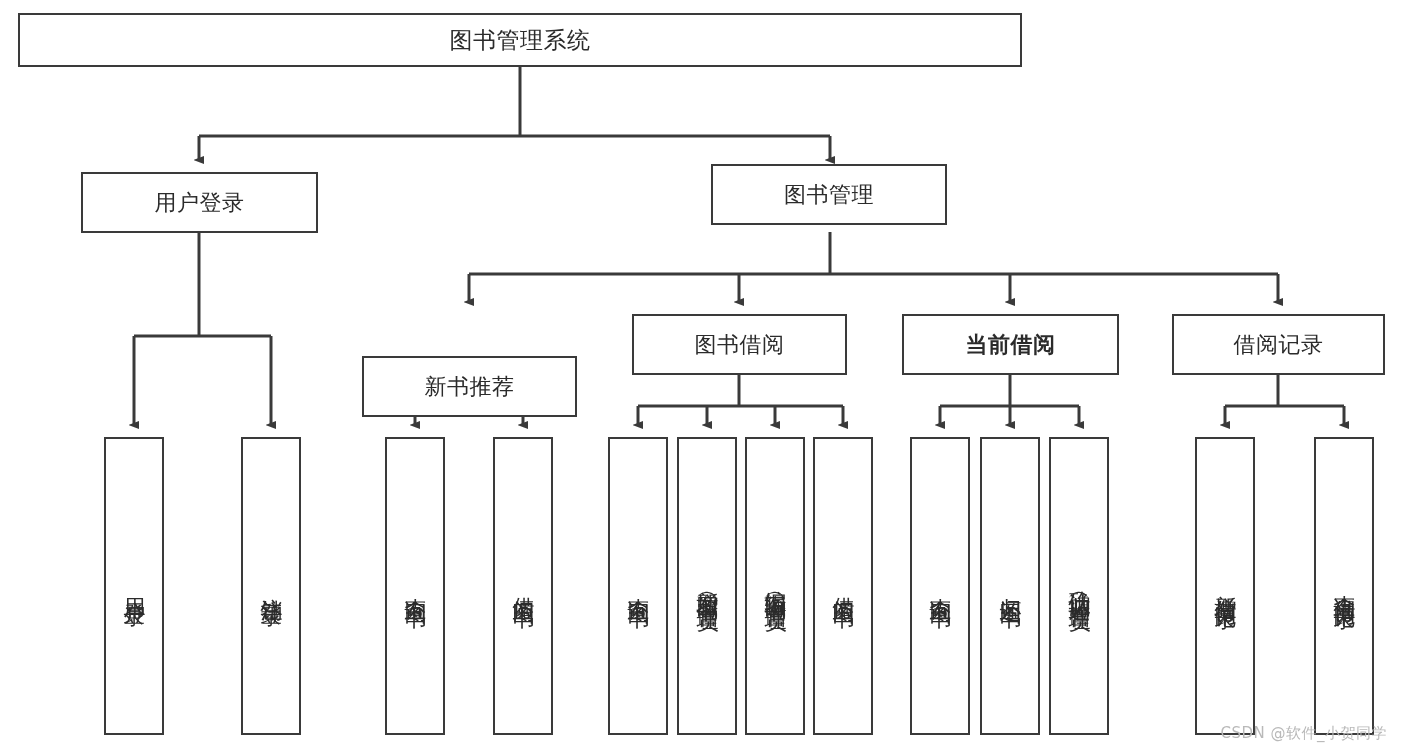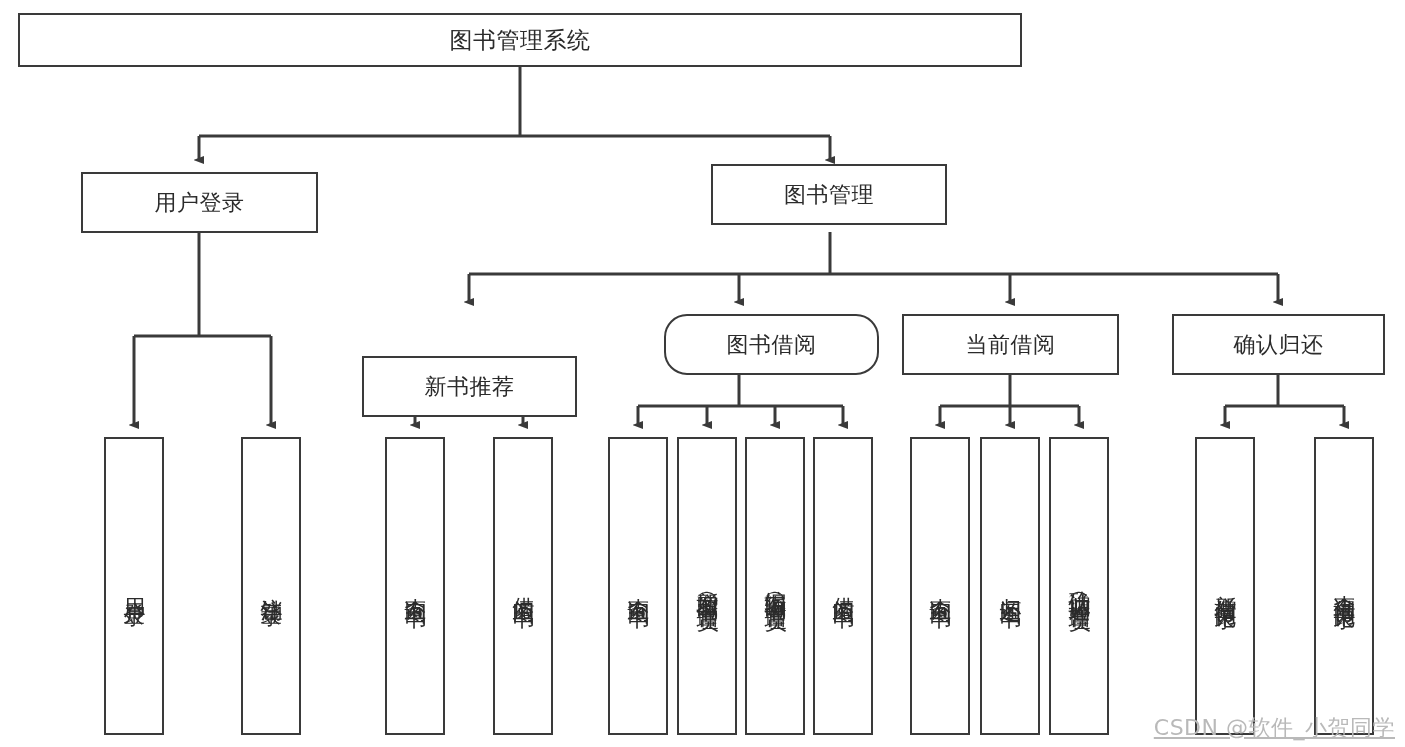--- a/index.html
+++ b/index.html
@@ -54,28 +54,27 @@
   .node-v .vtext {
     writing-mode: vertical-rl;
     text-orientation: upright;
     display: block;
   }
   #root-node {
     font-size: 23px;
   }
   #watermark {
     position: absolute;
-    right: 0;
+    right: 8px;
     bottom: 4px;
-    font-size: 22px;
+    font-size: 15px;
     color: #b9b9b9;
     letter-spacing: 0.5px;
     white-space: nowrap;
     user-select: none;
-    text-decoration: underline;
   }
 </style>
 </head>
 <body>
 
 <div id="diagram-root">
 
   <svg id="edge-layer" viewBox="0 0 1405 747" xmlns="http://www.w3.org/2000/svg">
     <defs>
       <marker id="arrowhead" markerWidth="10" markerHeight="10" refX="5" refY="5" orient="auto" markerUnits="userSpaceOnUse">
@@ -127,25 +126,25 @@
   </svg>
 
   <div class="node node-h" id="root-node" style="left:18px; top:13px; width:1004px; height:54px;">图书管理系统</div>
 
   <div class="node node-h" style="left:81px; top:172px; width:237px; height:61px;">用户登录</div>
 
   <div class="node node-h" style="left:711px; top:164px; width:236px; height:61px;">图书管理</div>
 
   <div class="node node-h" style="left:362px; top:314px; width:215px; height:61px;margin-top:42px;">新书推荐</div>
 
-  <div class="node node-h" style="left:664px; top:314px; width:215px; height:61px;border-radius:23px;">图书借阅</div>
+  <div class="node node-h" style="left:632px; top:314px; width:215px; height:61px;">图书借阅</div>
 
-  <div class="node node-h" style="left:902px; top:314px; width:217px; height:61px;">当前借阅</div>
+  <div class="node node-h" style="left:902px; top:314px; width:217px; height:61px;font-weight:bold;">当前借阅</div>
 
-  <div class="node node-h" style="left:1172px; top:314px; width:213px; height:61px;">确认归还</div>
+  <div class="node node-h" style="left:1172px; top:314px; width:213px; height:61px;">借阅记录</div>
 
   <div class="node node-v" style="left:104px; top:437px; width:60px; height:298px;">
     <span class="vtext">用户登录</span>
   </div>
 
   <div class="node node-v" style="left:241px; top:437px; width:60px; height:298px;">
     <span class="vtext">注销登录</span>
   </div>
 
   <div class="node node-v" style="left:385px; top:437px; width:60px; height:298px;">

